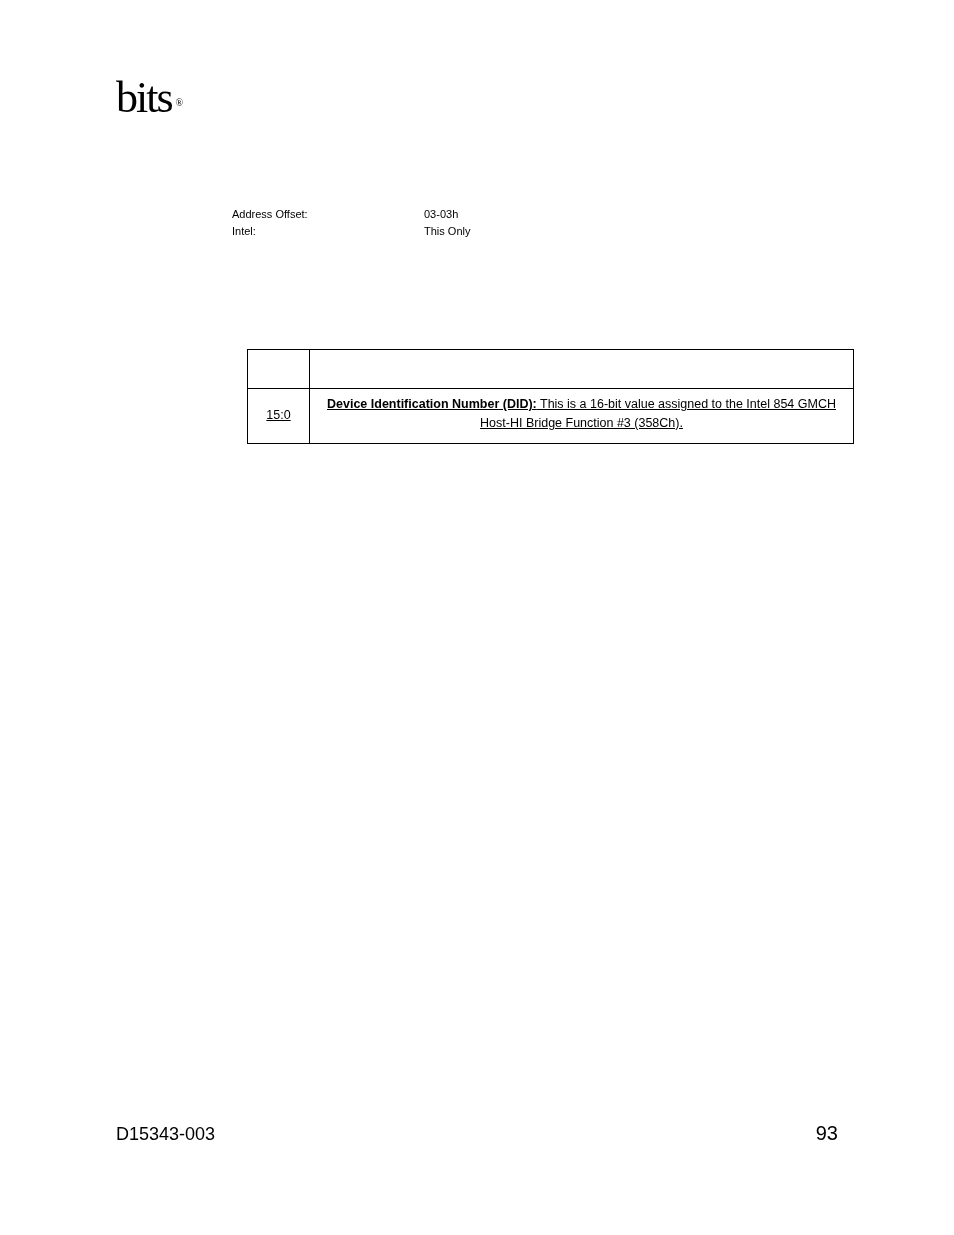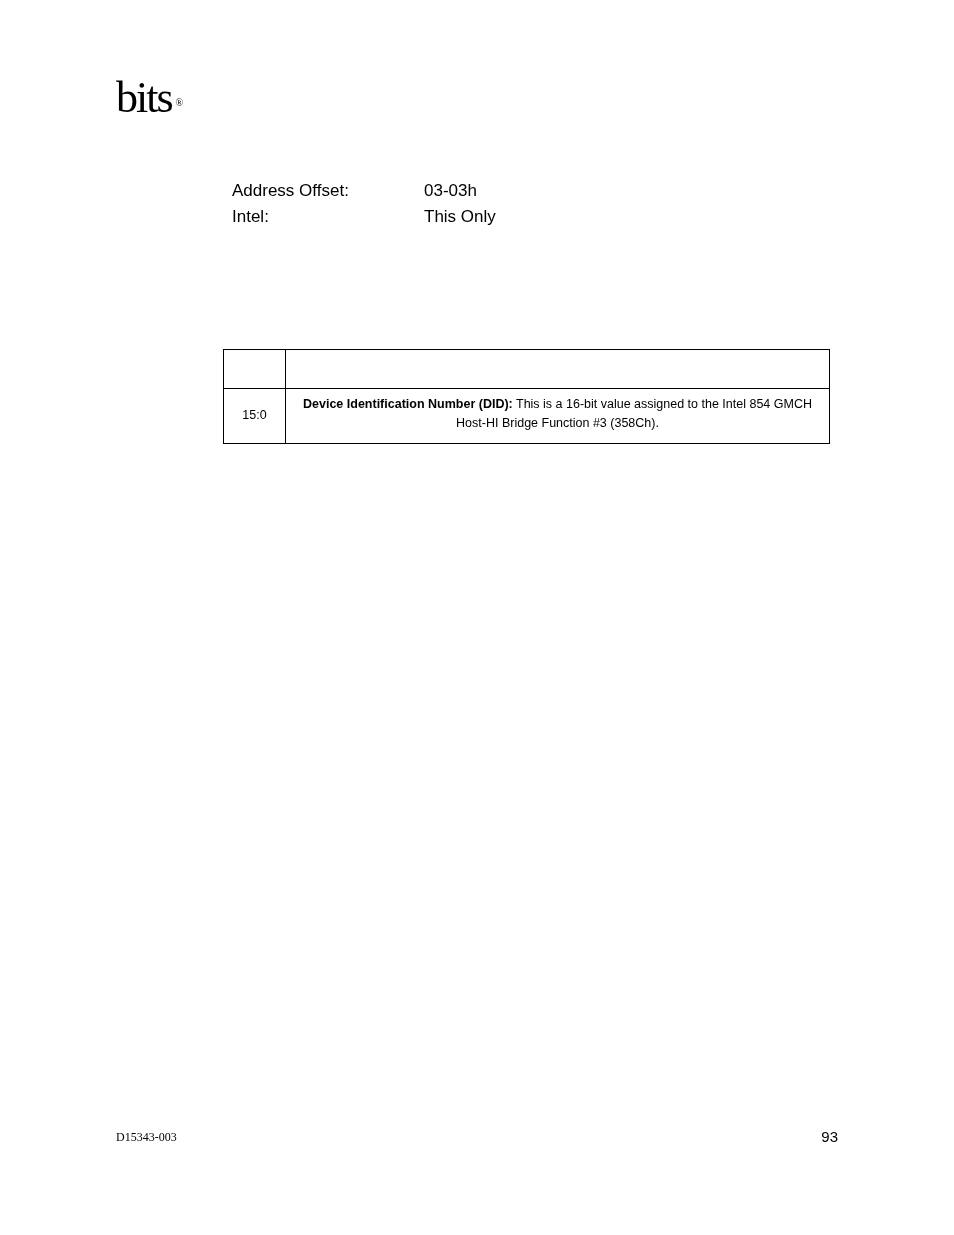--- a/index.html
+++ b/index.html
@@ -21,56 +21,56 @@
     font-weight: 400;
     letter-spacing: -2px;
   }
   .logo .reg {
     font-size: 10px;
     vertical-align: 6px;
     margin-left: 4px;
   }
   .props {
     position: absolute;
-    top: 178px;
+    top: 206px;
     left: 232px;
-    font-size: 17px;
+    font-size: 11px;
     line-height: 1.55;
   }
   .props .row { display: flex; }
   .props .label { width: 192px; }
   .table {
     position: absolute;
     top: 349px;
-    left: 223px;
+    left: 247px;
     border-collapse: collapse;
     font-size: 12.5px;
+    text-decoration: underline;
   }
   .table th, .table td {
     border: 1px solid #000;
     vertical-align: top;
     text-align: center;
   }
   .table .thb { width: 62px; height: 39px; }
   .table .thd { width: 544px; }
   .table .cb { padding: 8px 6px 10px; text-align: center; vertical-align: middle; }
   .table .cd { padding: 6px 8px 10px; line-height: 1.5; }
   .cd .bold { font-weight: 700; }
   .footer-left {
     position: absolute;
     bottom: 90px;
     left: 116px;
-    font-size: 12px;
-    font-family: Liberation Serif, serif;
+    font-size: 18px;
   }
   .footer-right {
     position: absolute;
     bottom: 90px;
     right: 116px;
-    font-size: 15px;
+    font-size: 20px;
     margin-top: 36px;
   }
 </style>
 </head>
 <body>
 
 <div class="logo">
   <span>bits</span><span class="reg">®</span>
 </div>
 

